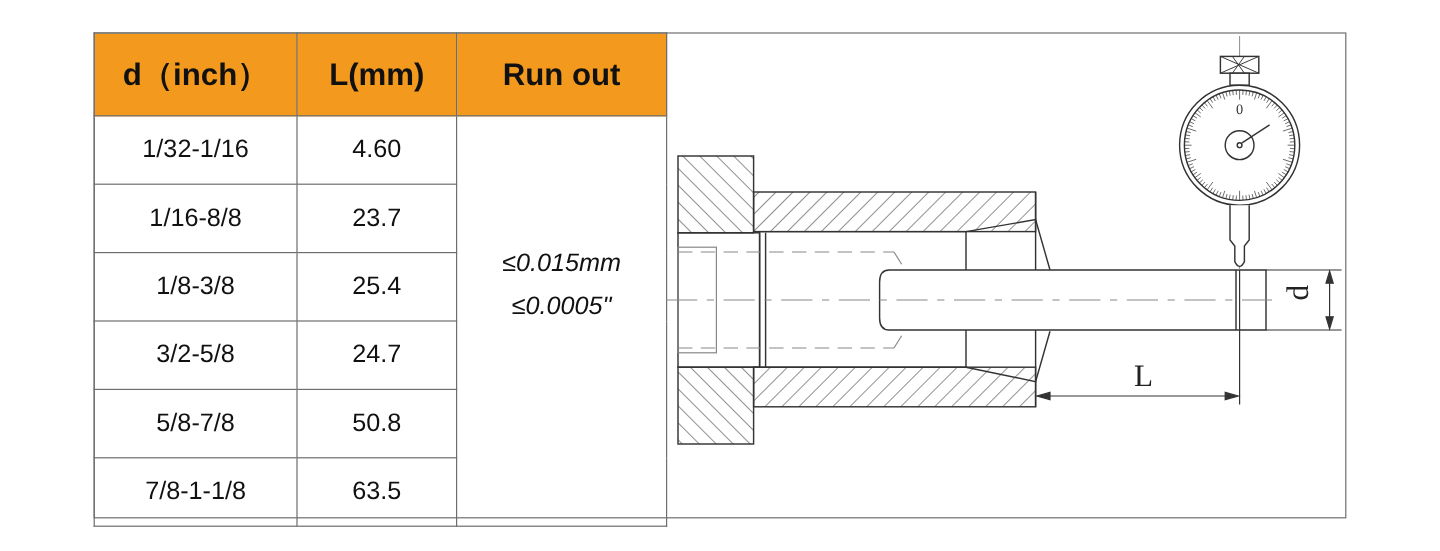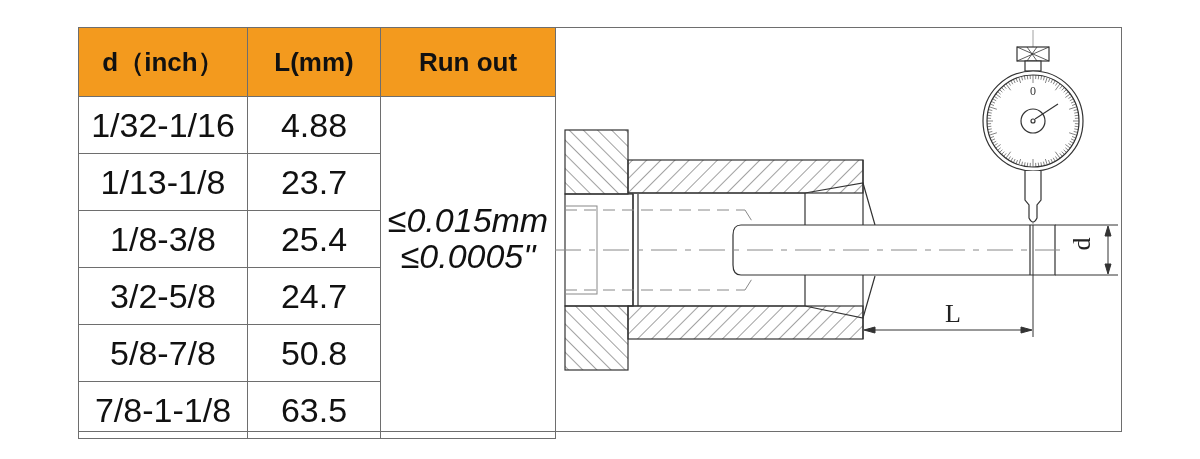--- a/index.html
+++ b/index.html
@@ -1,49 +1,49 @@
 <!DOCTYPE html>
 <html><head>
 <meta charset="utf-8">
 <style>
   html, body { margin: 0; padding: 0; background: #ffffff; }
   body { width: 1200px; height: 459px; position: relative; overflow: hidden; font-family: "Liberation Sans", sans-serif; }
   .frame { position: absolute; left: 78px; top: 27px; width: 1044px; height: 405px; border: 1.5px solid #6e6e6e; box-sizing: border-box; }
   table.spec { position: absolute; left: 78px; top: 27px; border-collapse: collapse; }
   table.spec th, table.spec td { border: 1px solid #6e6e6e; text-align: center; padding: 0; color: #111; }
   table.spec th { background: #f39a1e; font-weight: bold; font-size: 26px; height: 68px; }
-  table.spec td { font-size: 34px; height: 56px; border-radius: 22px; }
+  table.spec td { font-size: 21px; height: 56px; border-radius: 22px; }
   .c1 { width: 168px; } .c2 { width: 132px; } .c3 { width: 174px; margin-top: 20px; }
   .runout { vertical-align: middle; line-height: 36px; padding-bottom: 60px !important; font-style: italic; }
   .drawing { position: absolute; left: 553px; top: 27px; width: 569px; height: 405px; }
 </style>
 </head>
 <body>
 
 <div class="frame"></div>
 
 <table class="spec">
   <thead>
     <tr>
       <th class="c1">d（inch）</th>
       <th class="c2">L(mm)</th>
       <th class="c3">Run out</th>
     </tr>
   </thead>
   <tbody>
     <tr>
       <td>1/32-1/16</td>
-      <td>4.88</td>
+      <td>4.60</td>
       <td rowspan="6" class="runout">
         <div>≤0.015mm</div>
         <div>≤0.0005"</div>
       </td>
     </tr>
     <tr>
-      <td>1/13-1/8</td>
+      <td>1/16-8/8</td>
       <td>23.7</td>
     </tr>
     <tr>
       <td>1/8-3/8</td>
       <td>25.4</td>
     </tr>
     <tr>
       <td>3/2-5/8</td>
       <td>24.7</td>
     </tr>

